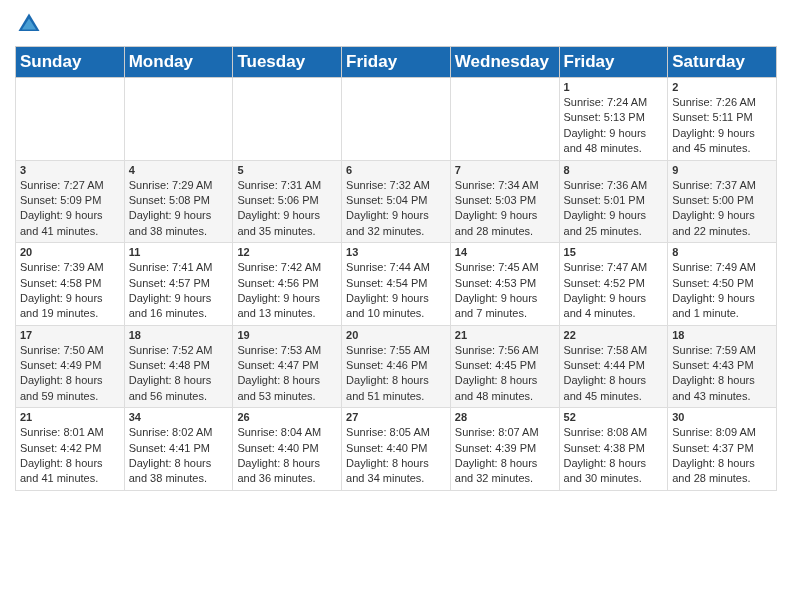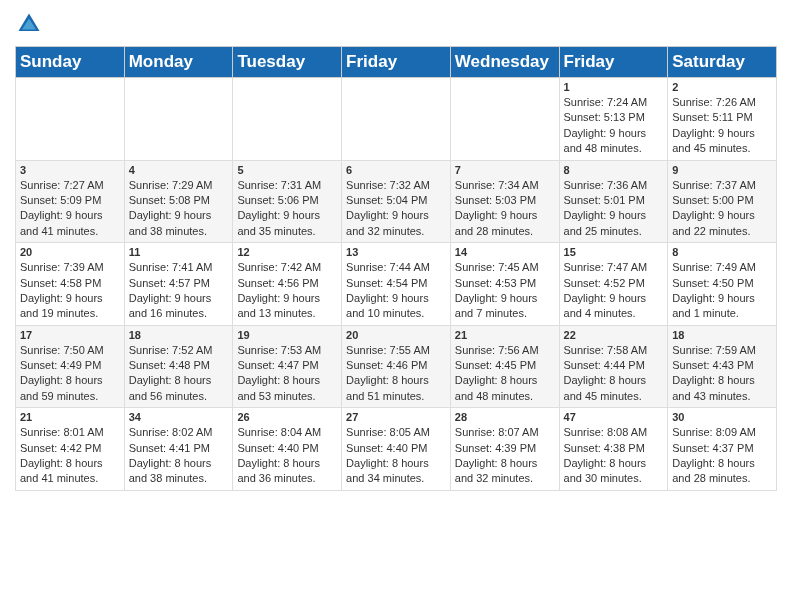--- a/index.html
+++ b/index.html
@@ -182,21 +182,21 @@
           </td>
           <td>
             <div class="day-number">27</div>
             <div class="day-info">Sunrise: 8:05 AM<br>Sunset: 4:40 PM<br>Daylight: 8 hours and 34 minutes.</div>
           </td>
           <td>
             <div class="day-number">28</div>
             <div class="day-info">Sunrise: 8:07 AM<br>Sunset: 4:39 PM<br>Daylight: 8 hours and 32 minutes.</div>
           </td>
           <td>
-            <div class="day-number">47</div>
+            <div class="day-number">52</div>
             <div class="day-info">Sunrise: 8:08 AM<br>Sunset: 4:38 PM<br>Daylight: 8 hours and 30 minutes.</div>
           </td>
           <td>
             <div class="day-number">30</div>
             <div class="day-info">Sunrise: 8:09 AM<br>Sunset: 4:37 PM<br>Daylight: 8 hours and 28 minutes.</div>
           </td>
         </tr>
       </tbody>
   </table>
 </div>

